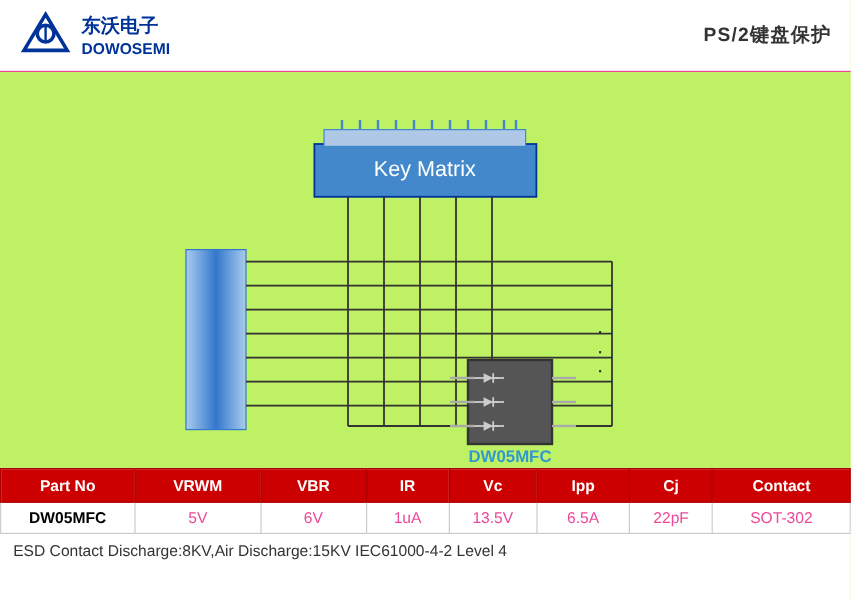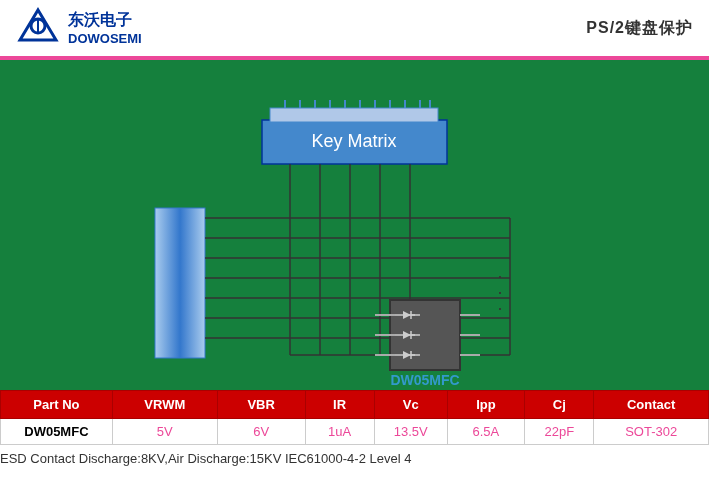--- a/index.html
+++ b/index.html
@@ -11,21 +11,21 @@
       overflow: hidden;
       position: relative;
     }
 
     
     .header {
       display: flex;
       align-items: center;
       justify-content: space-between;
       padding: 8px 16px;
-      border-bottom: 4px solid #ec4899;
+      border-bottom: 1px solid #ec4899;
       height: 60px;
     }
     .logo-area {
       display: flex;
       align-items: center;
       gap: 8px;
     }
     .logo-icon {
       width: 44px;
       height: 44px;
@@ -49,21 +49,21 @@
       font-weight: bold;
       color: #333;
       letter-spacing: 1px;
     }
 
     
     .diagram-area {
       width: 100%;
       height: 330px;
       position: relative;
-      background: #15803d;
+      background: #bef264;
     }
 
     
     .data-table {
       width: 100%;
       border-collapse: collapse;
     }
     .data-table th {
       background: #cc0000;
       color: #fff;
@@ -81,21 +81,21 @@
       border: 1px solid #ccc;
       text-align: center;
     }
     .data-table td:first-child {
       font-weight: bold;
       color: #000;
     }
 
     
     .footer {
-      padding: 6px 0;
+      padding: 6px 11px;
       font-size: 13px;
       color: #333;
     }
 
     
     .diagram-svg {
       width: 100%;
       height: 100%;
     }
   </style>

